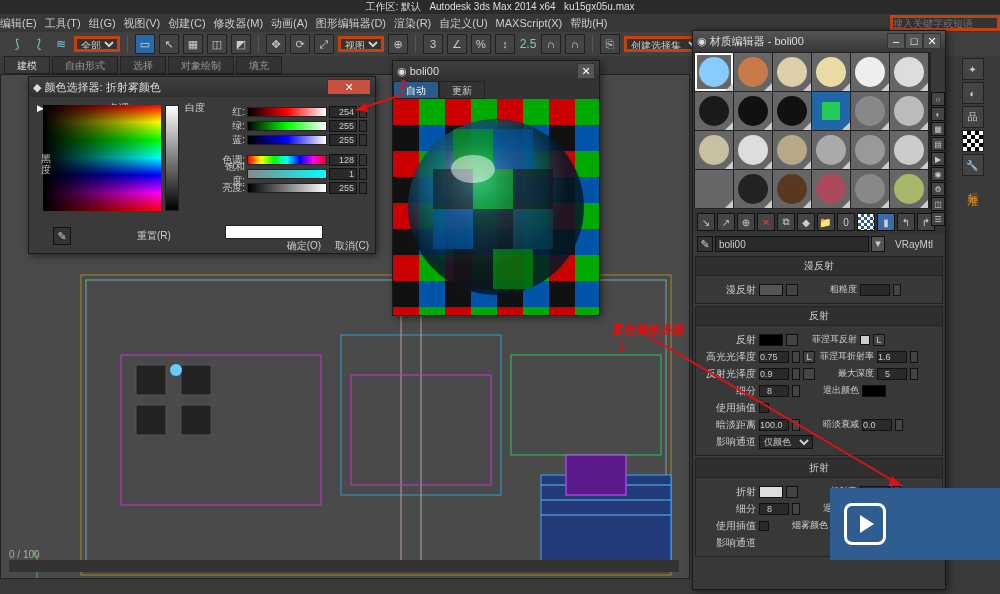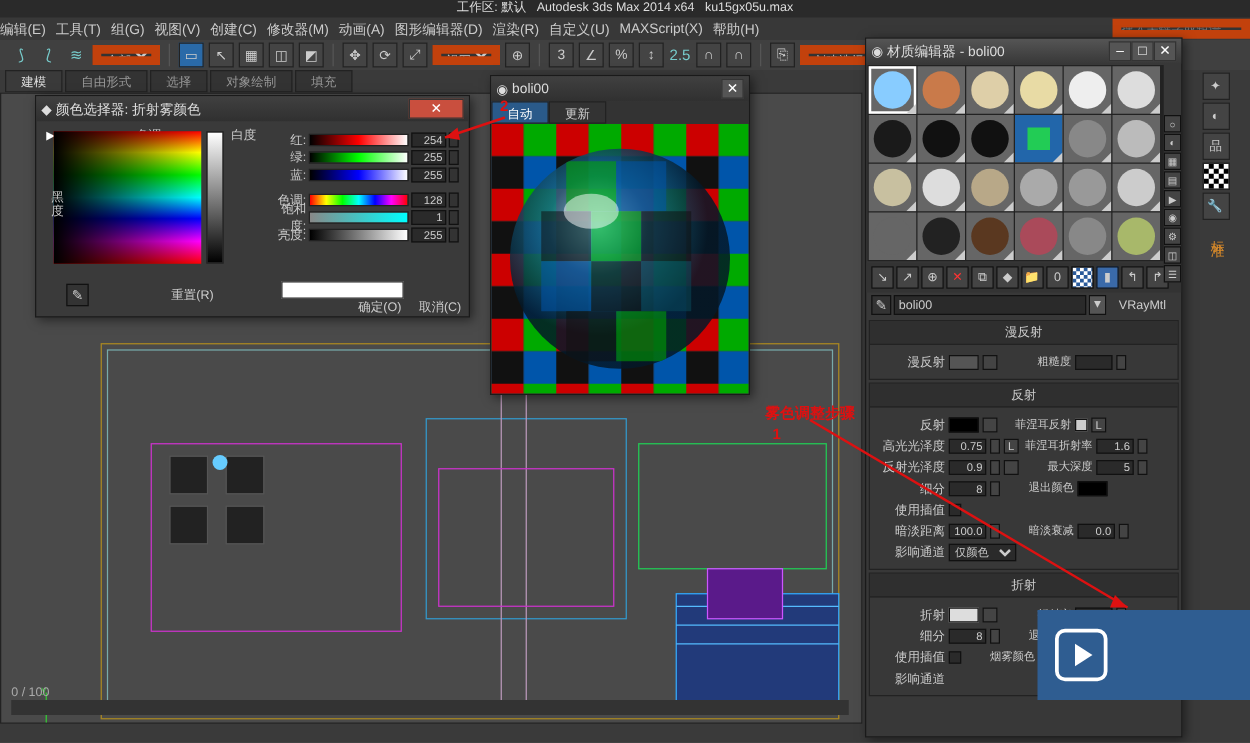--- a/index.html
+++ b/index.html
@@ -7,21 +7,21 @@
 
 
 .main-title { position: absolute; top: 0; left: 0; right: 0; height: 28px; background: #2a2a2a; text-align: center; color: #ddd; font-size: 10px; line-height: 14px; }
 .main-menu { position: absolute; top: 14px; left: 0; right: 0; height: 18px; background: #383838; display: flex; padding-left: 0; gap: 8px; font-size: 11px; align-items: center; color: #ccc; }
 .main-menu span { cursor: default; }
 
 
 .main-toolbar { position: absolute; top: 32px; left: 0; right: 0; height: 24px; background: #404040; display: flex; align-items: center; gap: 4px; padding-left: 8px; }
 .tb-ico { width: 18px; height: 18px; display: inline-flex; align-items: center; justify-content: center; color: #7cc; font-size: 12px; }
 .tb-sep { width: 1px; height: 18px; background: #555; margin: 0 3px; }
-.tb-combo { background: #333; color: #ccc; border: 7px solid #c2410c; font-size: 10px; height: 16px; }
+.tb-combo { background: #333; color: #ccc; border: 3px solid #c2410c; font-size: 10px; height: 16px; }
 .tb-btn { width: 20px; height: 20px; background: #444; border: 1px solid #222; display: inline-flex; align-items: center; justify-content: center; }
 .tb-btn.active { background: #2a6aa8; }
 .tab-row { position: absolute; top: 56px; left: 4px; height: 18px; display: flex; gap: 2px; }
 .tab-row .tab { background: #333; color: #999; padding: 2px 12px; font-size: 10px; border: 1px solid #222; }
 .tab-row .tab.active { background: #3a3a3a; color: #ddd; }
 
 
 .viewport { position: absolute; top: 74px; left: 0; width: 690px; height: 505px; background: #4a4a4a; border: 1px solid #222; overflow: hidden; }
 .viewport svg { position: absolute; top: 0; left: 0; }
 .viewport .axis { position: absolute; bottom: 30px; left: 30px; }
@@ -84,21 +84,21 @@
 .mat-name-row .eyedrop { width:16px; height:16px; background:#333; border:1px solid #111; display:flex; align-items:center; justify-content:center; }
 .mat-name-row input { flex:1; background:#2a2a2a; border:1px solid #111; color:#ccc; font-size:10px; height:16px; padding:0 3px; }
 .mat-name-row .dd { width:14px; height:16px; background:#555; border:1px solid #111; text-align:center; line-height:12px; }
 .mat-type { width:54px; font-size:10px; text-align:center; color:#ccc; }
 .rollup { border:1px solid #222; margin:2px; }
 .rollup-head { background:#2f2f2f; font-size:10px; padding:2px 6px; text-align:center; border-bottom:1px solid #222; }
 .rollup-body { padding:4px 6px; font-size:10px; }
 .param-row { display:flex; align-items:center; gap:3px; margin:2px 0; height:15px; }
 .param-row .lab { width:54px; text-align:right; color:#ccc; }
 .param-row .sw { width:24px; height:12px; background:#000; border:1px solid #111; }
-.param-row .spin { width:30px; height:12px; background:#2a2a2a; border:1px solid #111; color:#ccc; font-size:9px; text-align:right; padding-right:2px; }
+.param-row .spin { width:30px; height:12px; background:#2a2a2a; border:1px solid #111; color:#ccc; font-size:9px; text-align:right; padding-right:16px; }
 .param-row .arrow { width:8px; height:12px; background:#444; border:1px solid #111; }
 .param-row .chk { width:10px; height:10px; border:1px solid #111; background:#2a2a2a; }
 .param-row .subbtn { width:12px; height:12px; background:#444; border:1px solid #111; text-align:center; line-height:10px; font-size:9px; }
 .param-row .lab2 { width:56px; text-align:right; color:#ccc; font-size:9px; }
 .combo { background:#2a2a2a; border:1px solid #111; color:#ccc; font-size:9px; height:14px; }
 
 
 .anno { position:absolute; pointer-events:none; }
 .anno-text { position:absolute; color:#d11; font-size:12px; font-weight:bold; }
 

